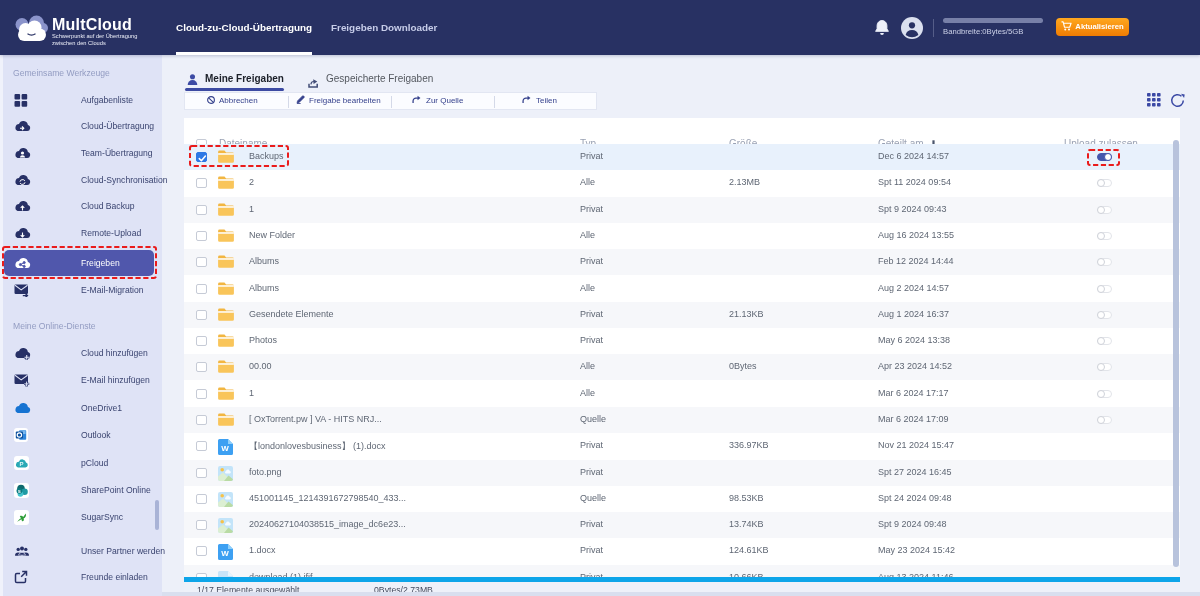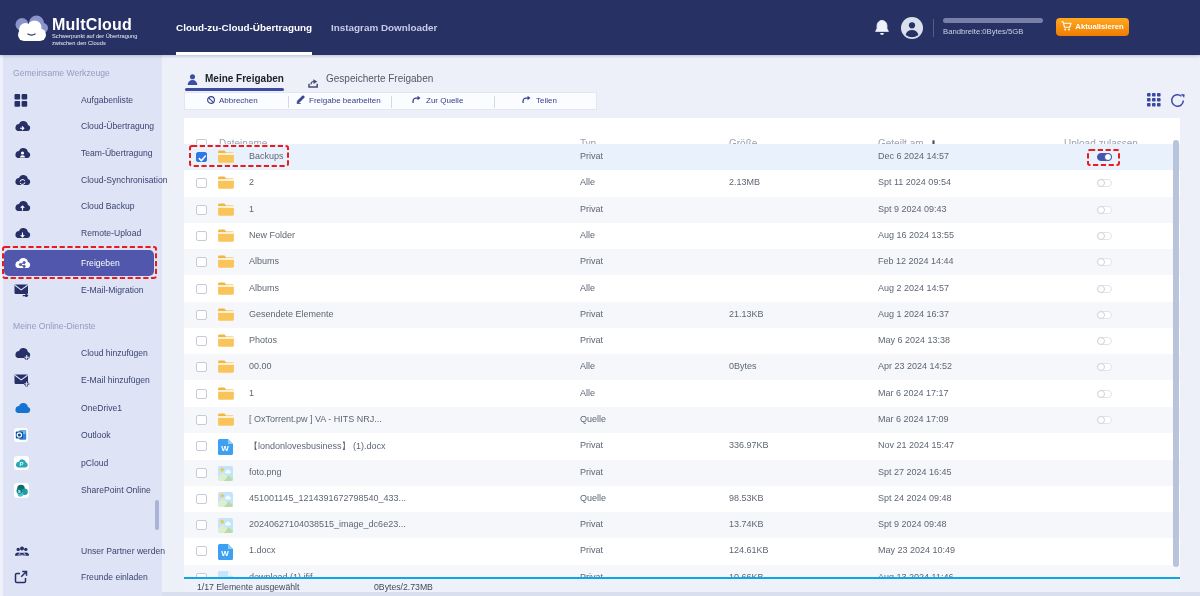--- a/index.html
+++ b/index.html
@@ -61,21 +61,21 @@
 .cb.on { border-color:#2e78e5; background:#2e78e5; }
 .cb.on svg { display:block; }
 .tg { display:block; width:15px; height:8px; border:1px solid #e2e4e9; border-radius:5px; background:#fff; position:relative; }
 .tg .knob { position:absolute; left:-1px; top:-1px; width:8px; height:8px; border:1px solid #cfd2d9; border-radius:50%; background:#fff; }
 .tg.on { background:#4456ad; border-color:#4456ad; }
 .tg.on .knob { left:auto; right:-1px; border-color:#4456ad; }
 .dashname { position:absolute; left:5px; top:1px; width:100px; height:22px; }
 .dashtg { position:absolute; left:903px; top:4.5px; width:33px; height:17px; }
 .tscroll { position:absolute; left:989px; top:22px; width:6px; height:427px; background:#b8c3dc; border-radius:3px; }
 
-#foot { position:absolute; left:184px; top:577px; width:996px; height:15px; background:#eef1f9; border-top:2px solid #0ea5e9; font-size:8.7px; color:#434a5e; }
+#foot { position:absolute; left:184px; top:577px; width:996px; height:15px; background:#eef1f9; border-top:5px solid #0ea5e9; font-size:8.7px; color:#434a5e; }
 #foot span { position:absolute; top:3px; }
 #strip { position:absolute; left:0; top:592px; width:1200px; height:4px; background:#d9dfef; }
 </style></head>
 <body>
 <div id="hdr">
   <div class="abs" style="left:14px;top:15px"><svg width="34" height="27" viewBox="0 0 34 27">
 <g fill="#8b94cb">
           <circle cx="8" cy="9.5" r="6.5"></circle>
           <circle cx="22.5" cy="8" r="7.5"></circle>
           <circle cx="29" cy="13" r="5"></circle>
@@ -83,21 +83,21 @@
 <g fill="#ffffff">
           <circle cx="11.5" cy="14.5" r="6.5"></circle>
           <circle cx="20.5" cy="12.5" r="7"></circle>
           <rect x="4" y="13.5" width="28" height="12.5" rx="6.2"></rect>
         </g>
 <path d="M13.5 18.8 Q17.5 21.4 21.5 18.8" stroke="#293264" stroke-width="1.2" fill="none"></path>
 </svg></div>
   <div class="title">MultCloud</div>
   <div class="sub">Schwerpunkt auf der Übertragung<br>zwischen den Clouds</div>
   <div class="nav1">Cloud-zu-Cloud-Übertragung</div>
-  <div class="nav2">Instagram Downloader</div>
+  <div class="nav2">Freigeben Downloader</div>
   <div class="bell"><svg width="16" height="17" viewBox="0 0 17 18">
         <path d="M8.5 1.6 a5.2 5.2 0 0 1 5.2 5.2 v3.6 l1.6 2.7 H1.7 l1.6-2.7 V6.8 A5.2 5.2 0 0 1 8.5 1.6z" fill="#eef1fa" stroke="#eef1fa" stroke-width="1" stroke-linejoin="round"></path>
         <path d="M6.5 14.9 a2 2 0 0 0 4 0z" fill="#eef1fa"></path>
       </svg></div>
   <div class="avatar"><svg width="24" height="24" viewBox="0 0 24 24">
         <circle cx="12" cy="12" r="11" fill="#dbe0ef"></circle>
         <circle cx="12" cy="9.3" r="3.1" fill="#283163"></circle>
         <path d="M5.6 18.9 a6.6 6.6 0 0 1 12.8 0 A10.9 10.9 0 0 1 5.6 18.9z" fill="#283163"></path>
       </svg></div>
   <div class="hdiv"></div>
@@ -257,20 +257,29 @@
         <svg width="15" height="15" viewBox="0 0 15 15">
           <rect x="0" y="0" width="15" height="15" rx="3" fill="#fff"></rect>
           <circle cx="7" cy="5.6" r="3.8" fill="#0f6a6e"></circle>
           <circle cx="10.6" cy="8.8" r="3.2" fill="#1f9ba4"></circle>
           <circle cx="6.4" cy="11" r="2.8" fill="#42c3cd"></circle>
           <circle cx="5.4" cy="7.8" r="2.9" fill="#0c7c80"></circle>
           <text x="5.4" y="10" font-family="Liberation Sans" font-size="5.5" font-weight="bold" fill="#fff" text-anchor="middle">s</text>
         </svg>
       </span>
       <span>SharePoint Online</span>
+    </div>
+    <div class="sitem" style="top:449px">
+      <span class="sic">
+        <svg width="15" height="15" viewBox="0 0 15 15">
+          <rect x="0" y="0" width="15" height="15" rx="3" fill="#fff"></rect>
+          <path d="M3.2 11.8 C5 9.5 5.5 8.8 7 8.2 L5.8 6.2 C7.2 5.4 8.4 5.8 9.2 7 L11.8 3.4 C12.4 5.8 11.6 7.6 9.6 8.4 C10.4 10 9.6 11.4 8 11.2 L7.4 9.2 C5.8 10 4.8 10.8 3.2 11.8z" fill="#2e9e38"></path>
+        </svg>
+      </span>
+      <span>SugarSync</span>
     </div>
     <div class="sitem" style="top:483px">
       <span class="sic">
         <svg width="16" height="13" viewBox="0 0 16 13">
           <g fill="#273066">
             <circle cx="4.2" cy="4.4" r="1.7"></circle>
             <circle cx="11.8" cy="4.4" r="1.7"></circle>
             <circle cx="8" cy="3.4" r="2"></circle>
             <path d="M1 10.8 a3.2 3.2 0 0 1 6.4 0z"></path>
             <path d="M8.6 10.8 a3.2 3.2 0 0 1 6.4 0z"></path>
@@ -651,21 +660,21 @@
           <span class="cb"></span>
         </span>
 <span class="c-ic"><svg width="15" height="16" viewBox="0 0 15 16">
             <path fill="#3da0f2" d="M1.5 0 H10 l5 5 v9.5 a1.5 1.5 0 0 1 -1.5 1.5 h-12 A1.5 1.5 0 0 1 0 14.5 v-13 A1.5 1.5 0 0 1 1.5 0z"></path>
             <path fill="#8fd0fb" d="M10 0 l5 5 h-5z"></path>
             <text x="7" y="11.5" font-family="Liberation Sans" font-size="8" font-weight="bold" fill="#fff" text-anchor="middle">W</text>
           </svg></span>
 <span class="c-name">1.docx</span>
 <span class="c-typ">Privat</span>
 <span class="c-size">124.61KB</span>
-<span class="c-date">May 23 2024 10:49</span>
+<span class="c-date">May 23 2024 15:42</span>
 <span class="c-tg"></span>
 </div>
 <div class="row alt" style="top:421px">
 <span class="c-cb">
           <span class="cb"></span>
         </span>
 <span class="c-ic"><svg width="15" height="16" viewBox="0 0 15 16">
             <path fill="#c8e4f8" d="M1.5 0 H10 l5 5 v9.5 a1.5 1.5 0 0 1 -1.5 1.5 h-12 A1.5 1.5 0 0 1 0 14.5 v-13 A1.5 1.5 0 0 1 1.5 0z"></path>
             <path fill="#e8f4fd" d="M10 0 l5 5 h-5z"></path>
           </svg></span>

